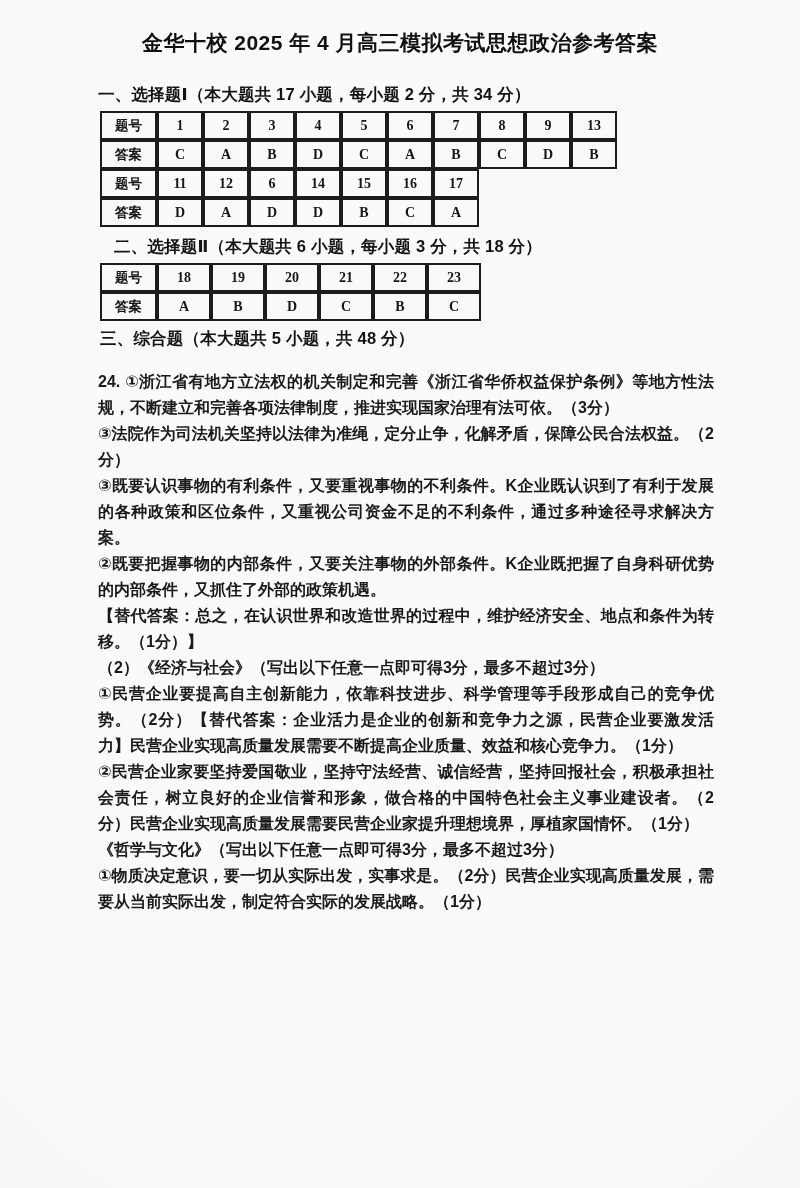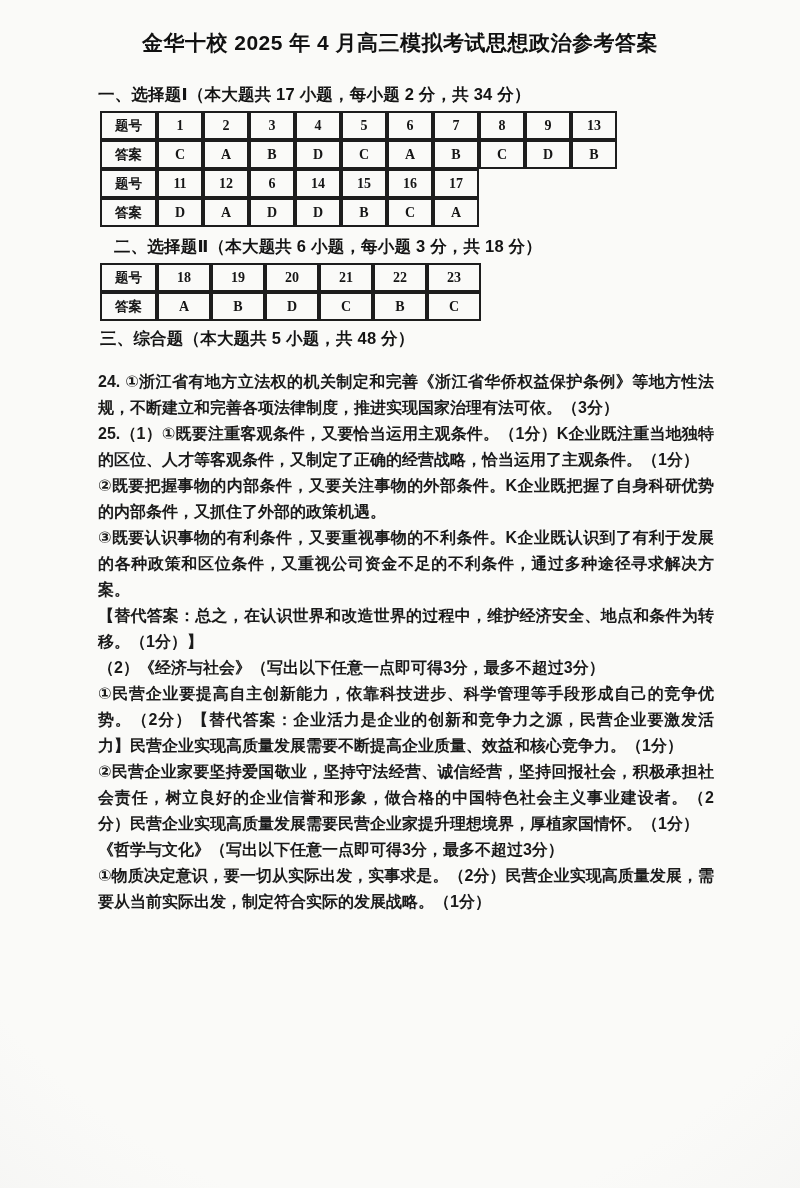--- a/index.html
+++ b/index.html
@@ -162,23 +162,23 @@
         <td>B</td>
         <td>C</td>
       </tr>
     </tbody>
       </table>
 
     <h2 class="section-heading sh3">三、综合题（本大题共 5 小题，共 48 分）</h2>
 
     <div class="answers">
       <p>24. ①浙江省有地方立法权的机关制定和完善《浙江省华侨权益保护条例》等地方性法规，不断建立和完善各项法律制度，推进实现国家治理有法可依。（3分）</p>
-      <p>25.（1）①既要注重客观条件，又要恰当运用主观条件。（1分）K企业既注重当地独特的区位、人才等客观条件，又制定了正确的经营战略，恰当运用了主观条件。（1分）</p>
+      <p>③法院作为司法机关坚持以法律为准绳，定分止争，化解矛盾，保障公民合法权益。（2分）</p>
+      <p>③既要认识事物的有利条件，又要重视事物的不利条件。K企业既认识到了有利于发展的各种政策和区位条件，又重视公司资金不足的不利条件，通过多种途径寻求解决方案。</p>
       <p>②既要把握事物的内部条件，又要关注事物的外部条件。K企业既把握了自身科研优势的内部条件，又抓住了外部的政策机遇。</p>
-      <p>③既要认识事物的有利条件，又要重视事物的不利条件。K企业既认识到了有利于发展的各种政策和区位条件，又重视公司资金不足的不利条件，通过多种途径寻求解决方案。</p>
       <p>【替代答案：总之，在认识世界和改造世界的过程中，维护经济安全、地点和条件为转移。（1分）】</p>
       <p>（2）《经济与社会》（写出以下任意一点即可得3分，最多不超过3分）</p>
       <p>①民营企业要提高自主创新能力，依靠科技进步、科学管理等手段形成自己的竞争优势。（2分）【替代答案：企业活力是企业的创新和竞争力之源，民营企业要激发活力】民营企业实现高质量发展需要不断提高企业质量、效益和核心竞争力。（1分）</p>
       <p>②民营企业家要坚持爱国敬业，坚持守法经营、诚信经营，坚持回报社会，积极承担社会责任，树立良好的企业信誉和形象，做合格的中国特色社会主义事业建设者。（2分）民营企业实现高质量发展需要民营企业家提升理想境界，厚植家国情怀。（1分）</p>
       <p>《哲学与文化》（写出以下任意一点即可得3分，最多不超过3分）</p>
       <p>①物质决定意识，要一切从实际出发，实事求是。（2分）民营企业实现高质量发展，需要从当前实际出发，制定符合实际的发展战略。（1分）</p>
     </div>
 
   </div>
 </div>

